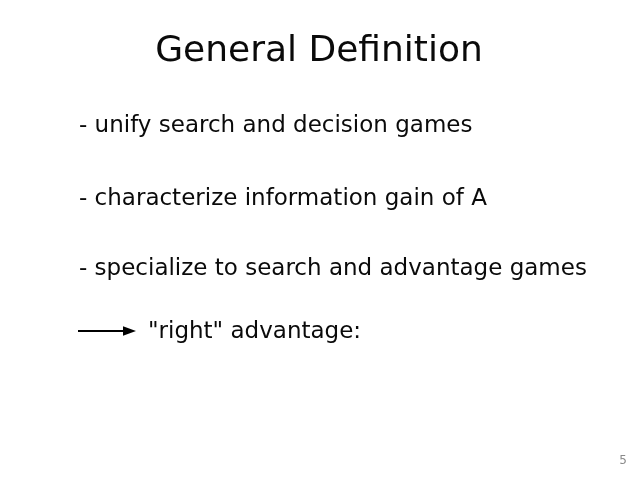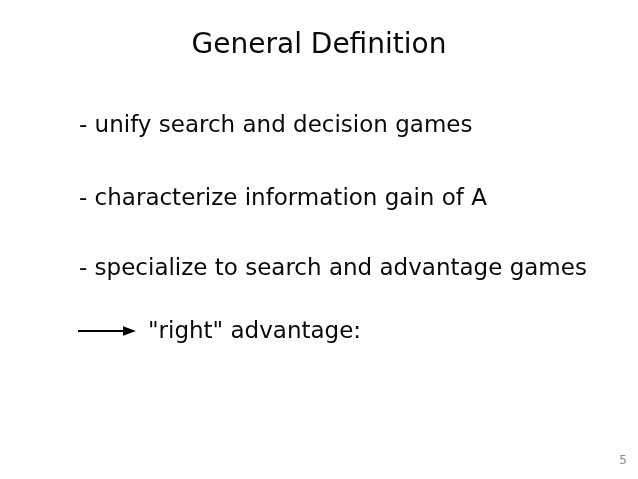--- a/index.html
+++ b/index.html
@@ -19,21 +19,21 @@
     inset: 0;
     background: #ffffff;
     color: #0a0a0a;
   }
   .slide-title {
     position: absolute;
     top: 27px;
     left: 0;
     width: 100%;
     text-align: center;
-    font-size: 28px;
+    font-size: 36px;
     line-height: 1.2;
     color: #0a0a0a;
     white-space: nowrap;
   }
   .bullet {
     position: absolute;
     left: 79px;
     font-size: 23px;
     line-height: 1.2;
     color: #0a0a0a;

